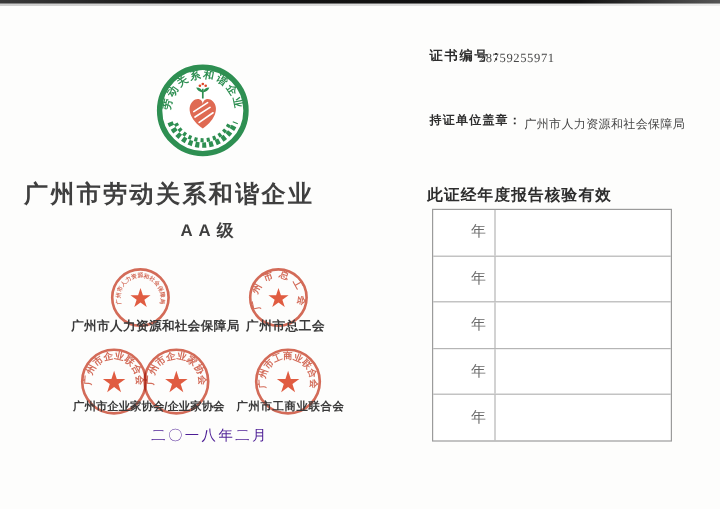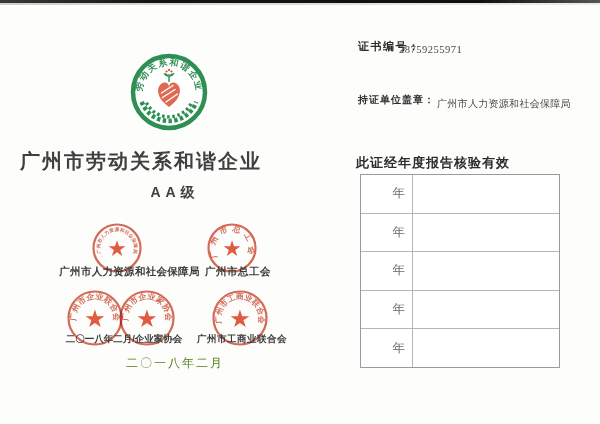--- a/index.html
+++ b/index.html
@@ -33,21 +33,21 @@
   .seal-2{left:66px;top:289px;}
   .seal-3{left:118px;top:289px;}
   .seal-4{left:211px;top:289px;}
   .cap{position:absolute;font-weight:bold;color:#3a3a3a;text-align:center;white-space:nowrap;z-index:5;}
   .cap-0{left:52px;top:265px;width:155px;font-size:10.5px;letter-spacing:.3px;}
   .cap-1{left:196px;top:265px;width:84px;font-size:10.5px;letter-spacing:.5px;}
   .cap-2{left:50px;top:333px;width:148px;font-size:9.5px;}
   .cap-3{left:192px;top:333px;width:100px;font-size:9.5px;letter-spacing:.5px;}
   .issue-date{
     position:absolute;left:115px;top:355px;width:120px;text-align:center;
-    font-size:12px;letter-spacing:2px;color:#4d7c0f;z-index:5;
+    font-size:12px;letter-spacing:2px;color:#4c1d95;z-index:5;
   }
   
   .lbl{position:absolute;font-weight:bold;color:#2d2d2d;white-space:nowrap;}
   .cert-no-label{left:358px;top:39px;font-size:11px;letter-spacing:1.5px;}
   .cert-no-value{
     position:absolute;left:399px;top:44px;font-size:10.5px;letter-spacing:.5px;
     color:#474747;font-family:"Liberation Serif", serif;
   }
   .holder-label{left:358px;top:93px;font-size:10px;letter-spacing:1px;}
   .holder-value{
@@ -133,21 +133,21 @@
       <circle cx="29" cy="29" r="26.5" fill="none" stroke="#cf5742" stroke-width="2.2"></circle>
       <path id="arc5" d="M 12.400400000000001 38.54 A 19.08 19.08 0 1 1 45.599599999999995 38.54" fill="none"></path>
       <text font-size="7.639208" fill="#cf5742" letter-spacing="0.2" font-weight="bold" font-family="Liberation Sans, sans-serif">
         <textPath href="#arc5" startOffset="50%" text-anchor="middle">广州市工商业联合会</textPath>
       </text>
       <text x="29" y="37.99" text-anchor="middle" font-size="24.36" fill="#de4628">★</text>
     </svg></div>
 
 <div class="cap cap-0">广州市人力资源和社会保障局</div>
 <div class="cap cap-1">广州市总工会</div>
-<div class="cap cap-2">二〇一八年二月/企业家协会</div>
+<div class="cap cap-2">广州市企业家协会/企业家协会</div>
 <div class="cap cap-3">广州市工商业联合会</div>
 
 <div class="issue-date">二〇一八年二月</div>
 
 <div class="lbl cert-no-label">证书编号：</div>
 <div class="cert-no-value">28759255971</div>
 
 <div class="lbl holder-label">持证单位盖章：</div>
 <div class="holder-value">广州市人力资源和社会保障局</div>
 

